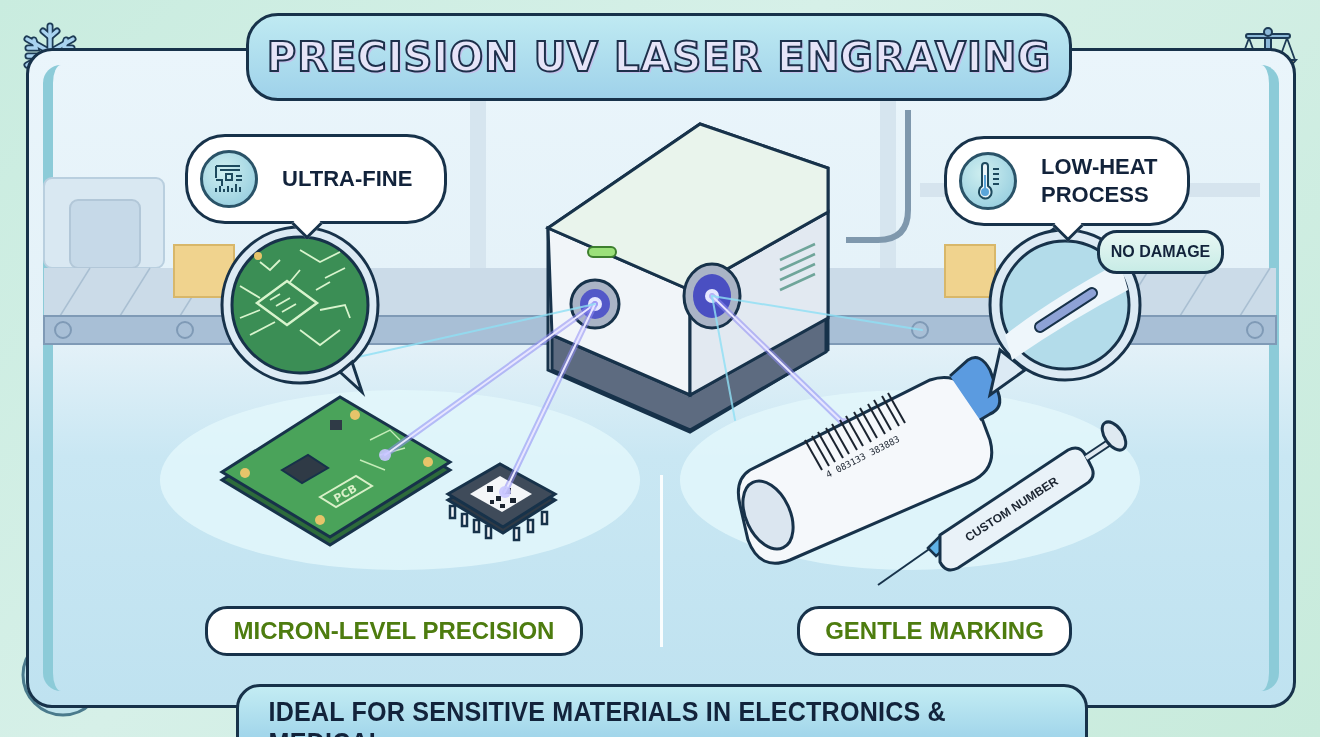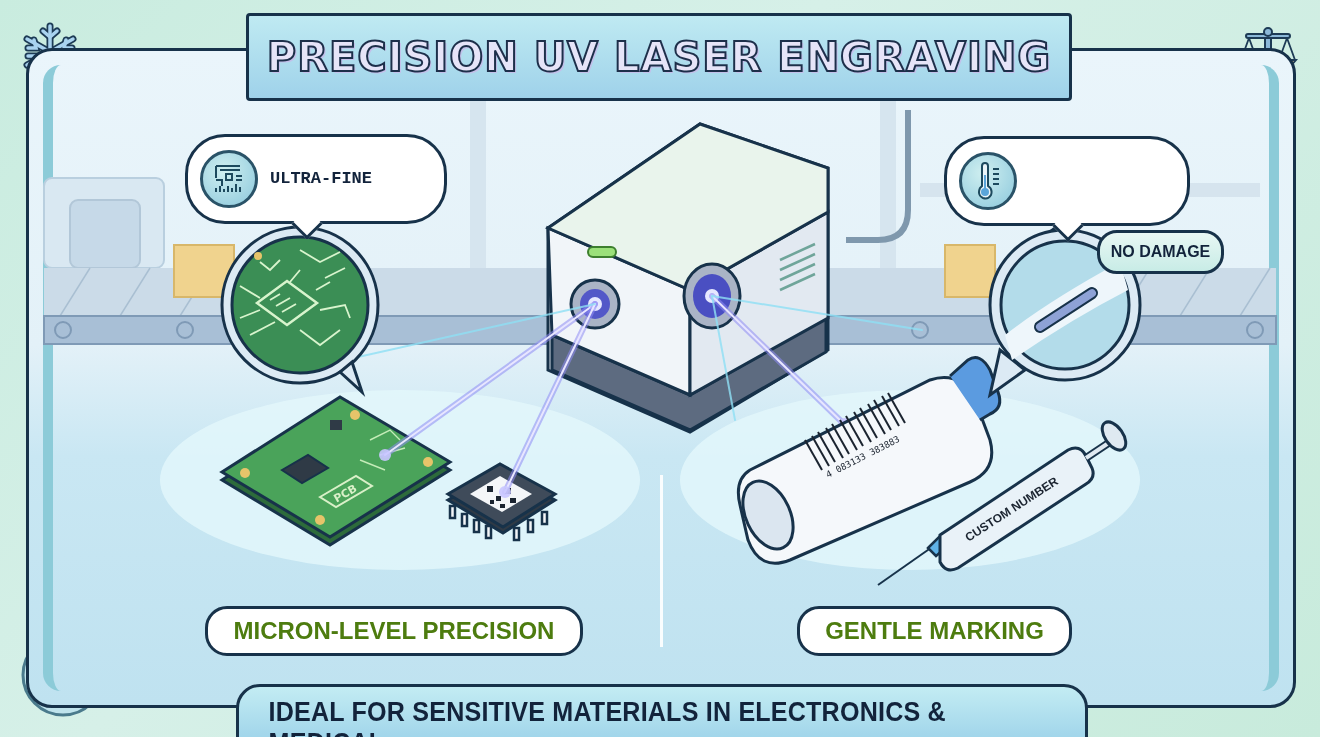--- a/index.html
+++ b/index.html
@@ -16,21 +16,21 @@
     overflow: hidden;
   }
   .frame-inner {
     position: absolute; left: 14px; top: 14px; right: 14px; bottom: 14px;
     border-left: 10px solid #8ccbd8; border-right: 10px solid #8ccbd8;
     border-radius: 18px;
   }
   .corner-icon { position: absolute; width: 64px; height: 64px; }
   .title-banner {
     position: absolute; left: 246px; top: 13px; width: 826px; height: 88px;
-    border: 3px solid #17324a; border-radius: 4px;
+    border: 3px solid #17324a; border-radius: 32px;
     background: linear-gradient(180deg, #bfeaf2 0%, #9fd2ea 100%);
     display: flex; align-items: center; justify-content: center;
     z-index: 5;
   }
   .title-text {
     font-family: "DejaVu Sans", sans-serif; font-weight: bold; font-size: 40px;
     letter-spacing: 1px; color: #e6e4f8;
     -webkit-text-stroke: 2px #1d2f4a;
     text-shadow: 2px 2px 0 #c3c0ea;
   }
@@ -53,22 +53,22 @@
     position: absolute; bottom: -14px; width: 22px; height: 22px;
     background: #fff; border-right: 3px solid #17324a; border-bottom: 3px solid #17324a;
     transform: rotate(45deg);
   }
   .bubble-icon {
     width: 58px; height: 58px; border-radius: 50%; margin-left: 12px;
     border: 3px solid #2a5368; background: radial-gradient(circle at 40% 35%, #cfeff0, #8cc8dc);
     display: flex; align-items: center; justify-content: center; flex-shrink: 0;
   }
   .bubble-text {
-    font-family: Liberation Mono, monospace; font-weight: bold; font-size: 17px;
-    line-height: 28px; color: #12233b; margin-left: 12px;
+    font-family: Liberation Sans, sans-serif; font-weight: bold; font-size: 22px;
+    line-height: 28px; color: #12233b; margin-left: 24px;
   }
   .pill {
     position: absolute; background: #fff; border: 3px solid #17324a; border-radius: 22px;
     display: flex; align-items: center; justify-content: center;
     font-family: "Liberation Sans", sans-serif; font-weight: bold; color: #4d7c0f; z-index: 4;
   }
   .nodamage {
     position: absolute; left: 1097px; top: 230px; width: 127px; height: 44px;
     border: 3px solid #17324a; border-radius: 20px;
     background: linear-gradient(180deg, #e8f7f4, #c8ece6);
@@ -341,20 +341,24 @@
       <circle cx="14" cy="31" r="4" fill="#5aa5d9"></circle>
       <rect x="13" y="14" width="2" height="16" fill="#5aa5d9"></rect>
       <g stroke="#1d4a5e" stroke-width="2">
           <line x1="22" y1="8" x2="28" y2="8"></line>
           <line x1="22" y1="13" x2="28" y2="13"></line>
           <line x1="22" y1="18" x2="28" y2="18"></line>
           <line x1="22" y1="23" x2="28" y2="23"></line>
         </g>
     </svg>
   </div>
+  <div class="bubble-text">
+    <div>LOW-HEAT</div>
+    <div>PROCESS</div>
+  </div>
   <div class="bubble-tail" style="left:110px;"></div>
 </div>
 
 <div class="nodamage">NO DAMAGE</div>
 
 <div class="divider"></div>
 
 <div class="pill" style="left:205px;top:606px;width:378px;height:50px;font-size:24px;">MICRON-LEVEL PRECISION</div>
 <div class="pill" style="left:797px;top:606px;width:275px;height:50px;font-size:24px;">GENTLE MARKING</div>
 

